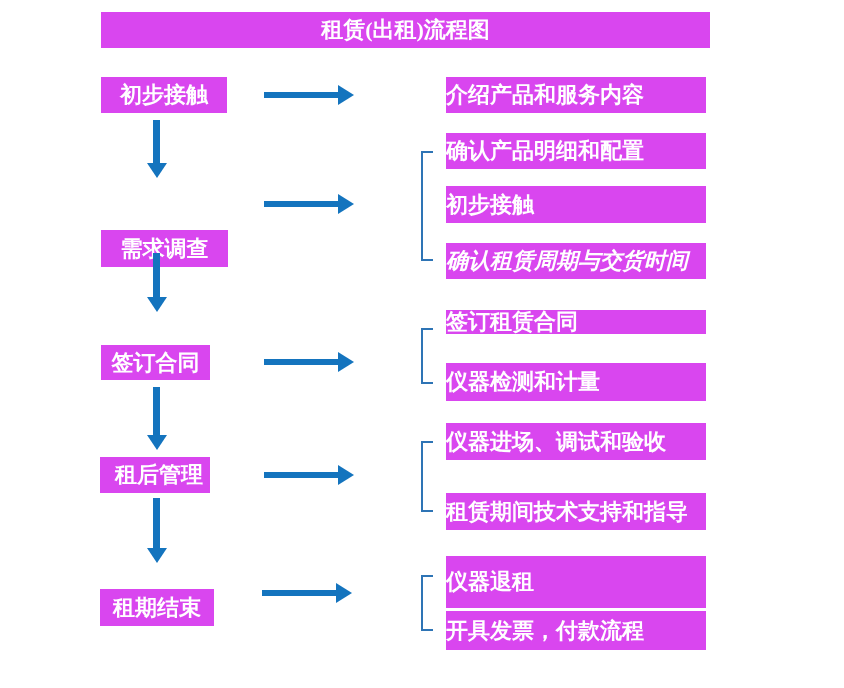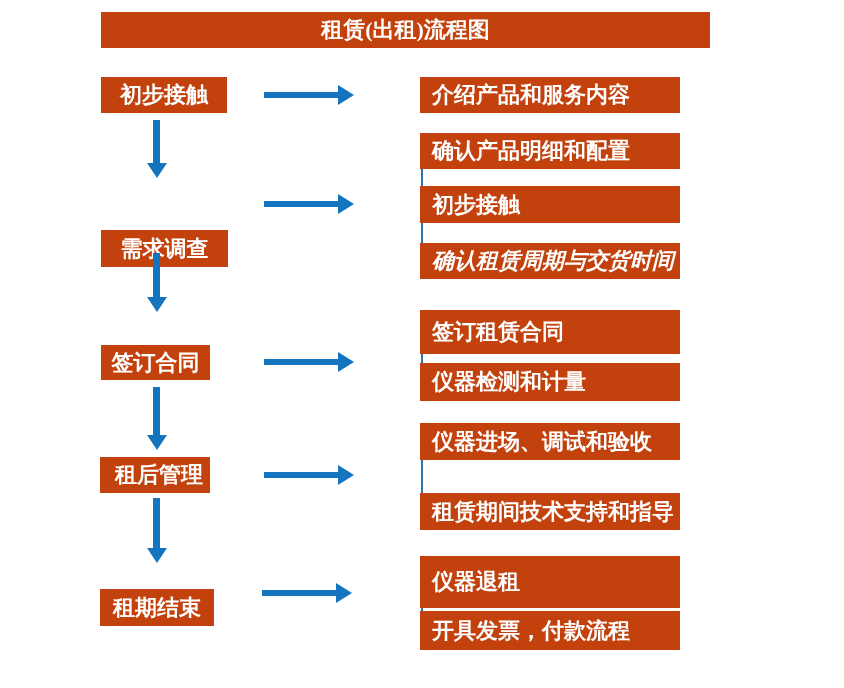--- a/index.html
+++ b/index.html
@@ -6,36 +6,36 @@
   .canvas {
     position: relative;
     width: 844px;
     height: 688px;
     background: #ffffff;
     overflow: hidden;
     font-family: "Liberation Serif", "DejaVu Serif", serif;
   }
   .box {
     position: absolute;
-    background: #c2410c;
+    background: #d946ef;
     color: #ffffff;
     font-weight: bold;
     font-size: 22px;
     display: flex;
     align-items: center;
     box-sizing: border-box;
     line-height: 1;
     white-space: nowrap;
   }
   .title-bar {
     left: 101px; top: 12px; width: 609px; height: 36px;
     justify-content: center;
   }
   .step { justify-content: center; }
-  .detail { left: 420px; width: 260px; padding-left: 12px; }
+  .detail { left: 446px; width: 260px; }
 
   
   .h-arrow {
     position: absolute;
     height: 6px;
     width: 74px;
     background: #1474BE;
   }
   .h-arrow::after {
     content: "";
@@ -108,21 +108,21 @@
   <div class="bracket" style="top:328px; height:56px;"></div>
   <div class="bracket" style="top:441px; height:71px;"></div>
   <div class="bracket" style="top:575px; height:56px;"></div>
 
   <div class="box detail" style="top:77px;  height:36px;">介绍产品和服务内容</div>
 
   <div class="box detail" style="top:133px; height:36px;">确认产品明细和配置</div>
   <div class="box detail" style="top:186px; height:37px;">初步接触</div>
   <div class="box detail" style="top:243px; height:36px;font-style:italic;">确认租赁周期与交货时间</div>
 
-  <div class="box detail" style="top:310px; height:44px;">签订租赁合同</div>
+  <div class="box detail" style="top:310px; height:24px;">签订租赁合同</div>
   <div class="box detail" style="top:363px; height:38px;">仪器检测和计量</div>
 
   <div class="box detail" style="top:423px; height:37px;">仪器进场、调试和验收</div>
   <div class="box detail" style="top:493px; height:37px;">租赁期间技术支持和指导</div>
 
   <div class="box detail" style="top:556px; height:52px;">仪器退租</div>
   <div class="box detail" style="top:611px; height:39px;">开具发票，付款流程</div>
 
 </div>
 

